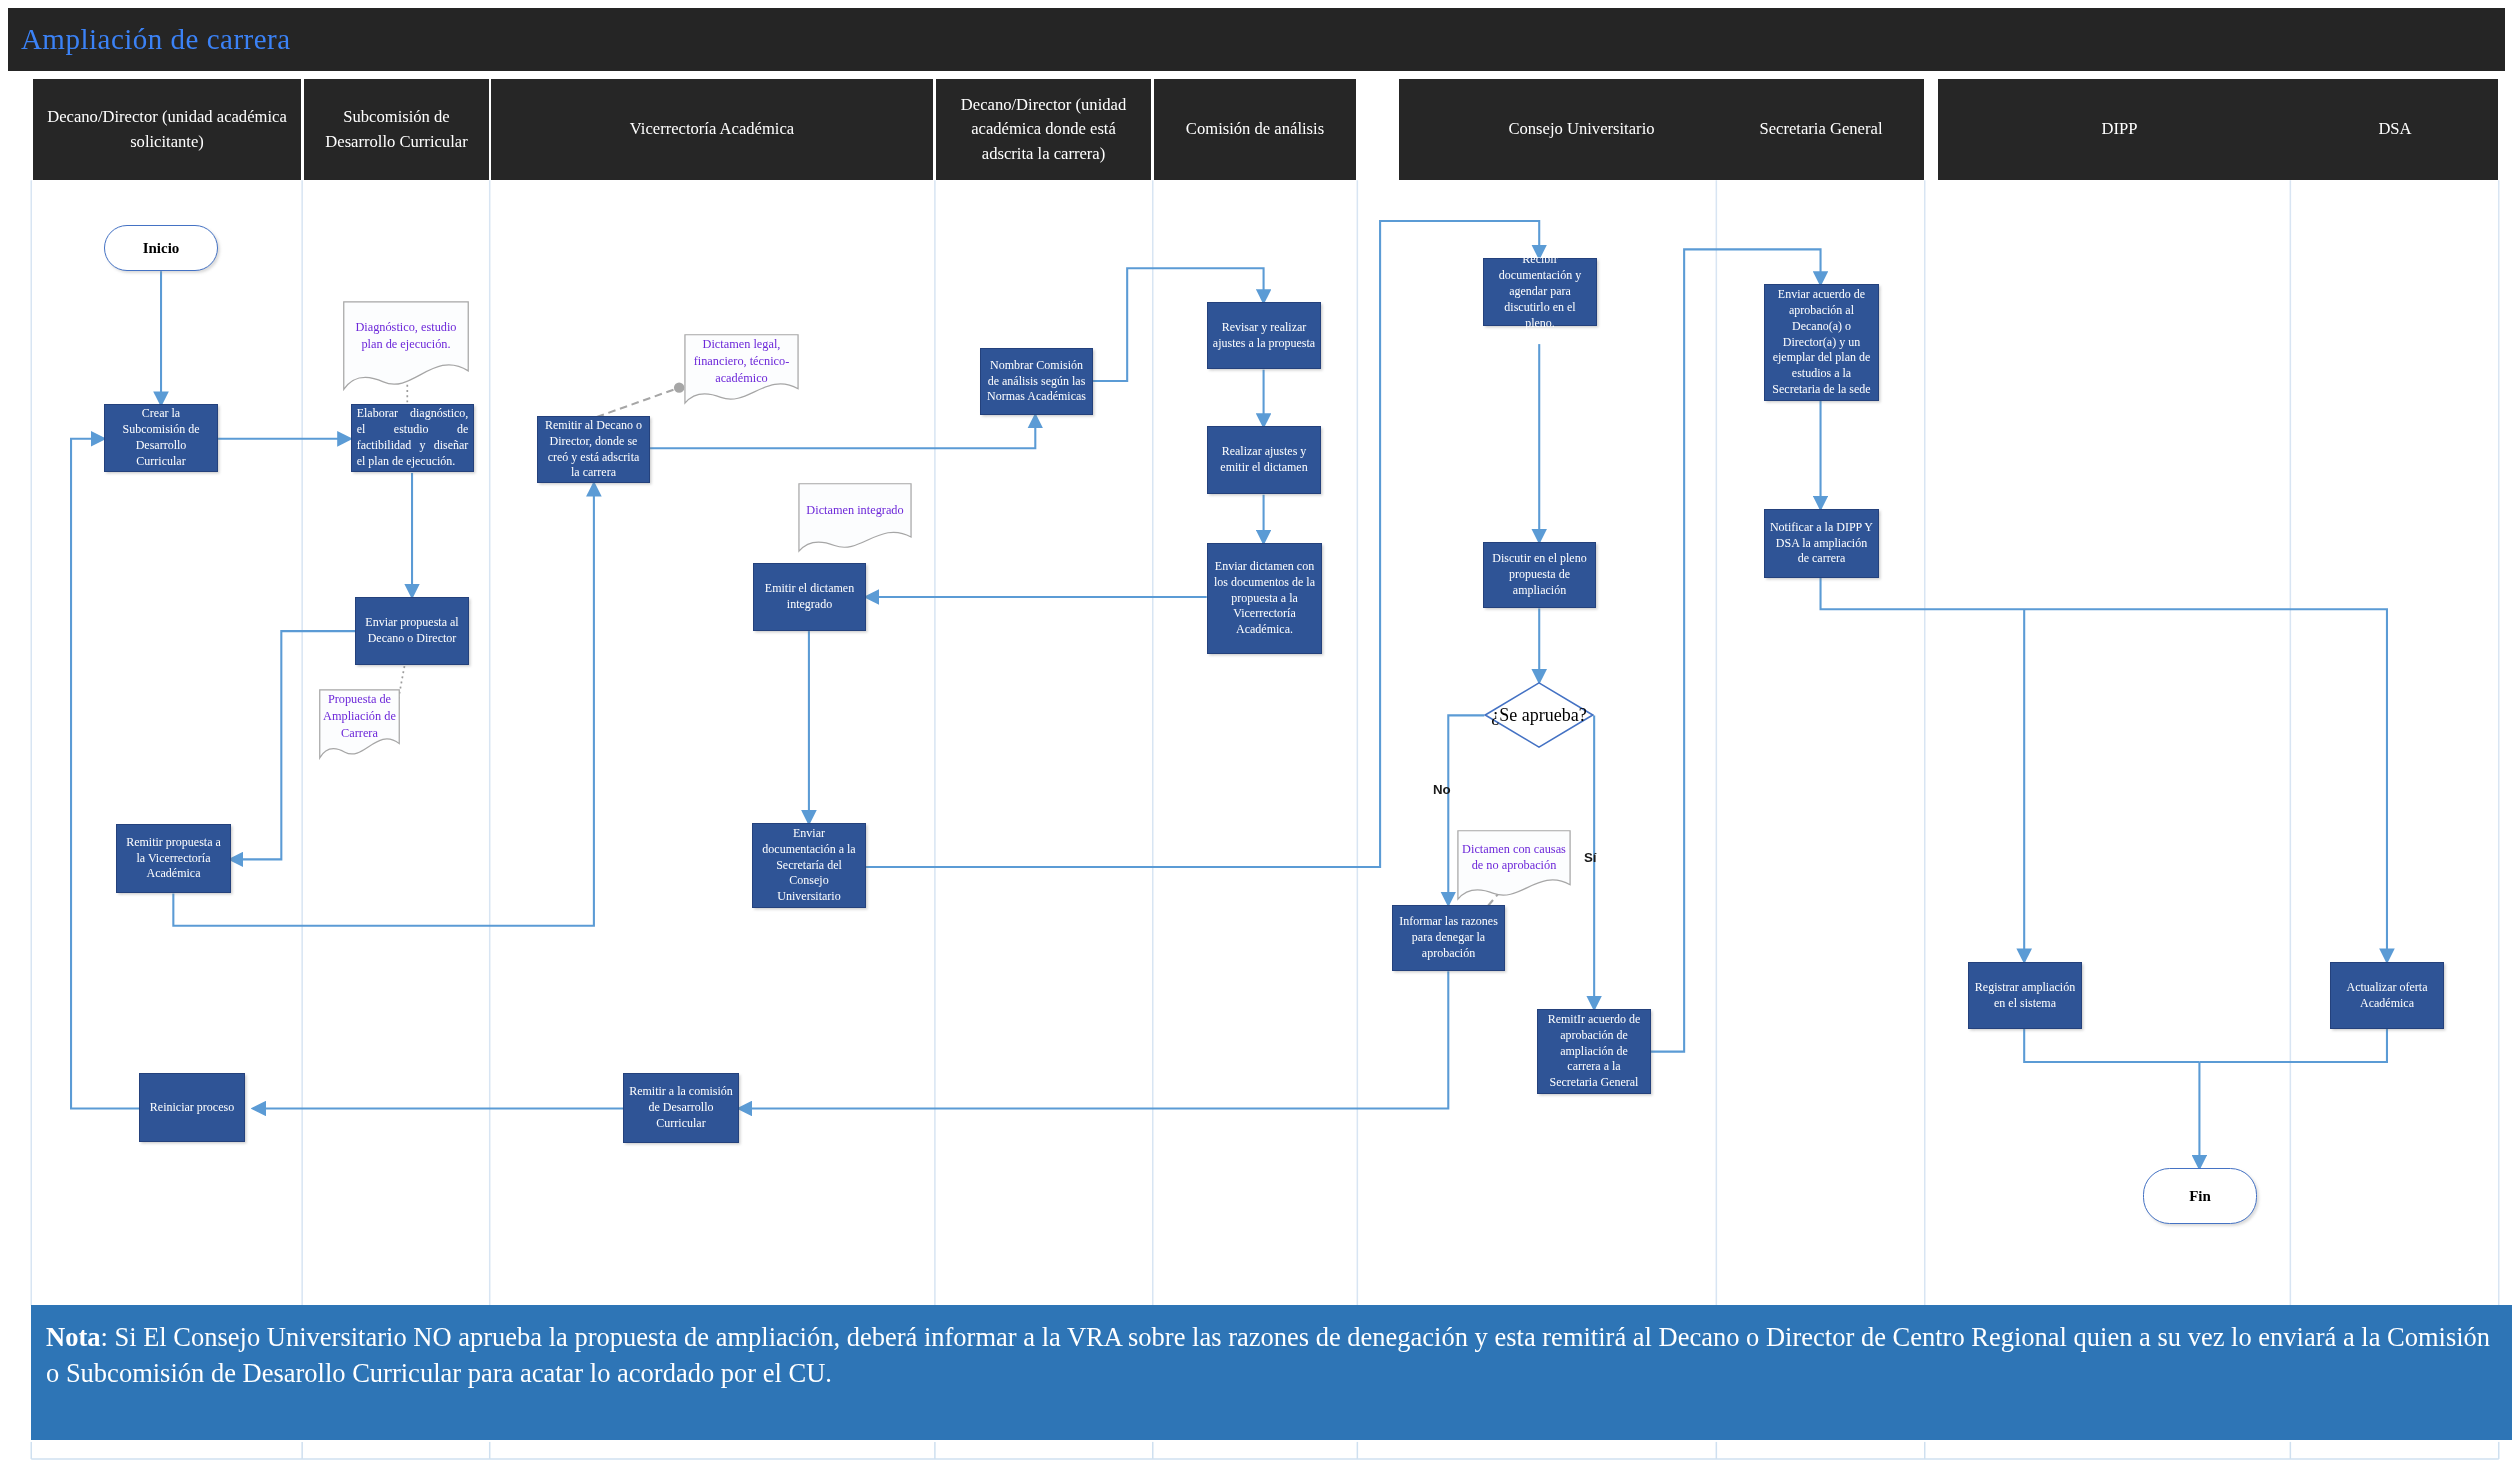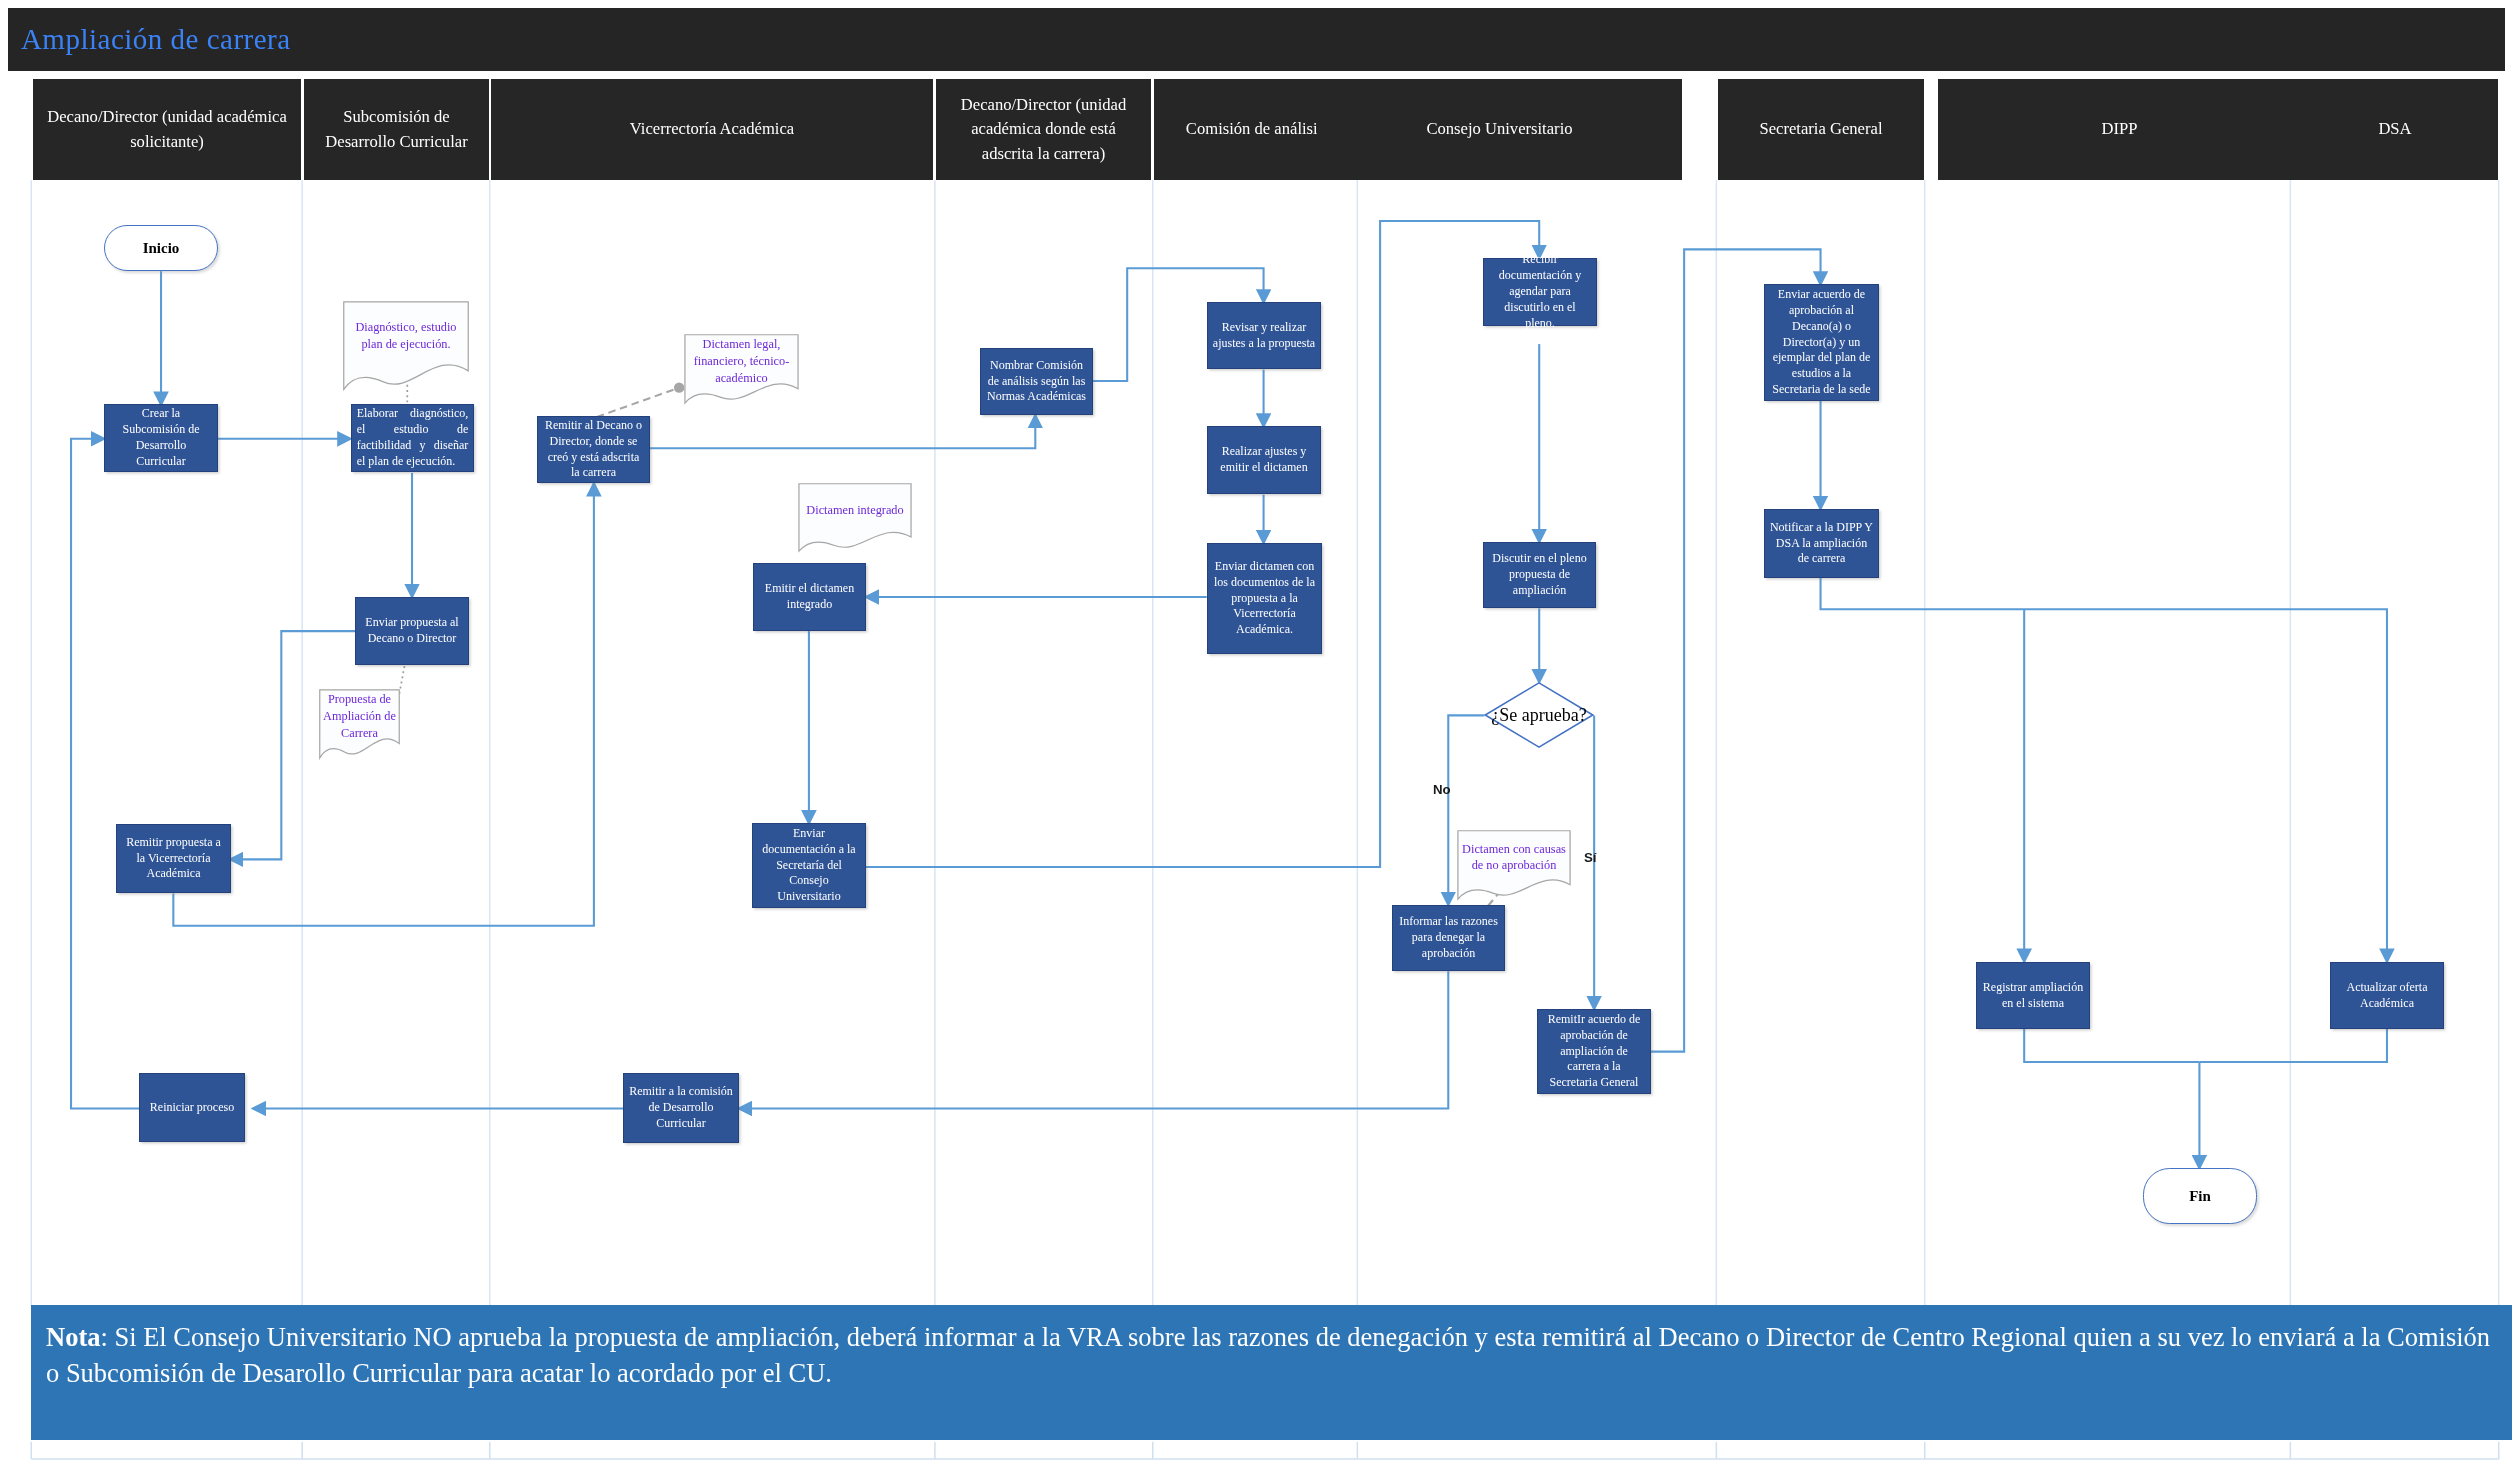--- a/index.html
+++ b/index.html
@@ -36,21 +36,21 @@
 <body>
 
 <div id="canvas">
   <div class="titlebar">Ampliación de carrera</div>
   <div id="headers">
       <div class="lane-header" style="left: 33px; width: 268px;">Decano/Director (unidad académica solicitante)</div>
       <div class="lane-header" style="left: 304px; width: 185px;">Subcomisión de Desarrollo Curricular</div>
       <div class="lane-header" style="left: 491px; width: 442px;">Vicerrectoría Académica</div>
       <div class="lane-header" style="left: 936px; width: 215px;">Decano/Director (unidad académica donde está adscrita la carrera)</div>
       <div class="lane-header" style="left: 1154px; width: 202px;">Comisión de análisis</div>
-      <div class="lane-header" style="left: 1317px; width: 365px;">Consejo Universitario</div>
+      <div class="lane-header" style="left: 1399px; width: 365px;">Consejo Universitario</div>
       <div class="lane-header" style="left: 1718px; width: 206px;">Secretaria General</div>
       <div class="lane-header" style="left: 1926px; width: 363px; margin-left: 12px;">DIPP</div>
       <div class="lane-header" style="left: 2292px; width: 206px;">DSA</div>
     </div>
   <svg class="overlay" id="lanes-svg" width="2512" height="1463" viewBox="0 0 2652 1544">
       <line x1="33" y1="190" x2="33" y2="1378" stroke="#d8e5f3" stroke-width="1.6"></line>
       <line x1="33" y1="1522" x2="33" y2="1540" stroke="#cfe0f0" stroke-width="1.6"></line>
       <line x1="319" y1="190" x2="319" y2="1378" stroke="#d8e5f3" stroke-width="1.6"></line>
       <line x1="319" y1="1522" x2="319" y2="1540" stroke="#cfe0f0" stroke-width="1.6"></line>
       <line x1="517" y1="190" x2="517" y2="1378" stroke="#d8e5f3" stroke-width="1.6"></line>
@@ -140,21 +140,21 @@
       <div class="node" style="left: 1484px; top: 682px; width: 110px; height: 66px;"><svg width="110" height="66" viewBox="0 0 116 70">
           <polygon points="58,1 115,35 58,69 1,35" fill="#ffffff" stroke="#4472C4" stroke-width="1.6"></polygon>
         </svg><div class="decision-label">¿Se aprueba?</div></div>
       <div class="node" style="left: 1457px; top: 818px; width: 114px; height: 72px; margin-top: 12px;"><svg width="114" height="72" viewBox="0 0 120 76">
           <path d="M0.8,0.8 L119.2,0.8 L119.2,57.76 C 86.39999999999999,39.519999999999996 66,77.52 38.4,66.88 C 19.2,59.28 8.4,63.839999999999996 0.8,72.96 Z" fill="#fcfdfe" stroke="#A6A6A6" stroke-width="1.3"></path>
         </svg><div class="document-label">Dictamen con causas de no aprobación</div></div>
       <div class="node process" style="left: 1392px; top: 905px; width: 113px; height: 66px;">Informar las razones para denegar la aprobación</div>
       <div class="node process" style="left: 1537px; top: 1009px; width: 114px; height: 85px;">RemitIr  acuerdo de aprobación de ampliación de carrera a la Secretaria General</div>
       <div class="node process" style="left: 1764px; top: 284px; width: 115px; height: 117px;">Enviar acuerdo de aprobación al Decano(a) o Director(a) y un ejemplar del plan de estudios a la Secretaria de la sede</div>
       <div class="node process" style="left: 1764px; top: 509px; width: 115px; height: 69px;">Notificar a la DIPP Y DSA la ampliación de carrera</div>
-      <div class="node process" style="left: 1968px; top: 962px; width: 114px; height: 67px; margin-left: 8px;">Registrar ampliación  en el sistema</div>
+      <div class="node process" style="left: 1968px; top: 962px; width: 114px; height: 67px;">Registrar ampliación  en el sistema</div>
       <div class="node process" style="left: 2330px; top: 962px; width: 114px; height: 67px;">Actualizar oferta Académica</div>
       <div class="node terminator" style="left: 2143px; top: 1168px; width: 114px; height: 56px;">Fin</div>
       <div class="node process" style="left: 623px; top: 1073px; width: 116px; height: 70px;">Remitir a la comisión de Desarrollo Curricular</div>
       <div class="node process" style="left: 139px; top: 1073px; width: 106px; height: 69px;">Reiniciar proceso</div>
       <div class="branch-label" style="left: 1433px; top: 782px;">No</div>
       <div class="branch-label" style="left: 1584px; top: 850px;">Sí</div>
     </div>
   <div class="note">
     <span><b>Nota</b><span>: Si El Consejo Universitario NO aprueba la propuesta de ampliación, deberá informar a la VRA sobre las razones de denegación y esta remitirá al Decano o Director de Centro Regional quien a su vez lo enviará a la Comisión o Subcomisión de Desarollo Curricular para acatar lo acordado por el CU.</span></span>
   </div>

